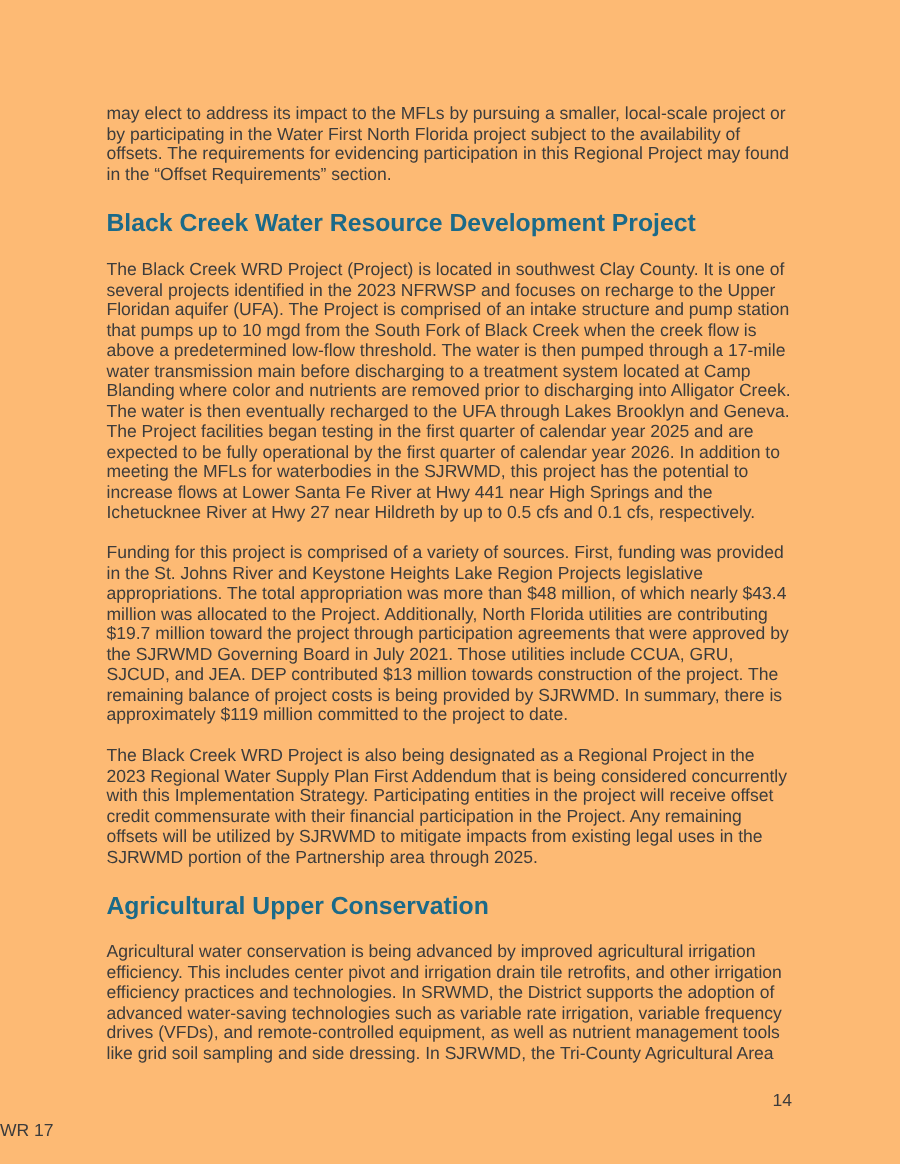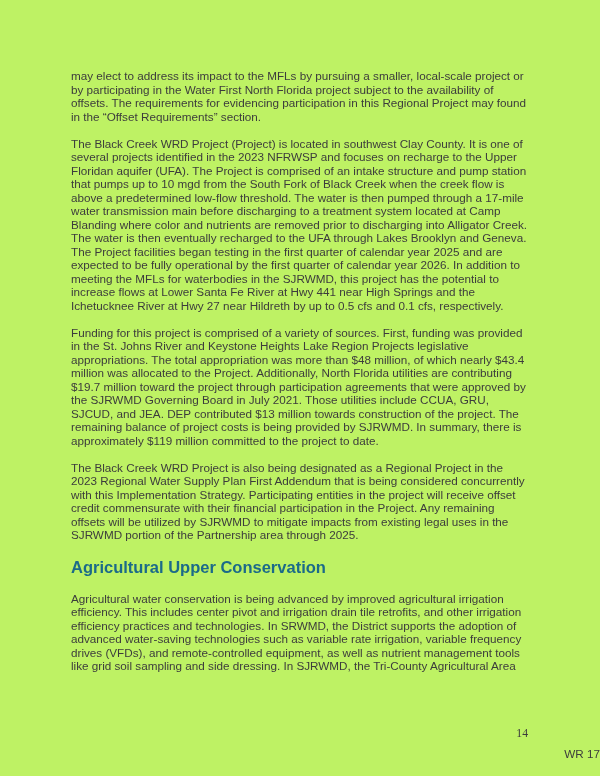--- a/index.html
+++ b/index.html
@@ -10,21 +10,21 @@
     width: 600px;
     height: 776px;
     background: #ffffff;
     font-family: "Liberation Sans", sans-serif;
     position: relative;
     overflow: hidden;
   }
   .page {
     position: absolute;
     inset: 0;
-    background: #bef264;
+    background: #fdba74;
   }
   .content {
     position: absolute;
     left: 71px;
     top: 69px;
     width: 461px;
     color: #3c3c3c;
     font-size: 11.7px;
     line-height: 13.5px;
     text-align: left;
@@ -39,41 +39,41 @@
     font-weight: bold;
     margin: 15.5px 0 13.5px 0;
   }
   .page-number {
     position: absolute;
     top: 727px;
     right: 72px;
     font-size: 11.7px;
     line-height: 13.5px;
     color: #3c3c3c;
-    font-family: Liberation Serif, serif;
   }
   .footer {
     position: absolute;
     top: 747px;
     left: 0;
     width: 600px;
-    text-align: right;
+    text-align: left;
     font-size: 11.7px;
     line-height: 13.5px;
     color: #3c3c3c;
   }
 </style>
 </head>
 <body>
 
 <div class="page">
   <div class="content">
 
     <p>may elect to address its impact to the MFLs by pursuing a smaller, local-scale project or by participating in the Water First North Florida project subject to the availability of offsets. The requirements for evidencing participation in this Regional Project may found in the “Offset Requirements” section.</p>
 
+    <h1>Black Creek Water Resource Development Project</h1>
 
     <p>The Black Creek WRD Project (Project) is located in southwest Clay County. It is one of several projects identified in the 2023 NFRWSP and focuses on recharge to the Upper Floridan aquifer (UFA). The Project is comprised of an intake structure and pump station that pumps up to 10 mgd from the South Fork of Black Creek when the creek flow is above a predetermined low-flow threshold. The water is then pumped through a 17-mile water transmission main before discharging to a treatment system located at Camp Blanding where color and nutrients are removed prior to discharging into Alligator Creek. The water is then eventually recharged to the UFA through Lakes Brooklyn and Geneva. The Project facilities began testing in the first quarter of calendar year 2025 and are expected to be fully operational by the first quarter of calendar year 2026. In addition to meeting the MFLs for waterbodies in the SJRWMD, this project has the potential to increase flows at Lower Santa Fe River at Hwy 441 near High Springs and the Ichetucknee River at Hwy 27 near Hildreth by up to 0.5 cfs and 0.1 cfs, respectively.</p>
 
     <p>Funding for this project is comprised of a variety of sources. First, funding was provided in the St. Johns River and Keystone Heights Lake Region Projects legislative appropriations. The total appropriation was more than $48 million, of which nearly $43.4 million was allocated to the Project. Additionally, North Florida utilities are contributing $19.7 million toward the project through participation agreements that were approved by the SJRWMD Governing Board in July 2021. Those utilities include CCUA, GRU, SJCUD, and JEA. DEP contributed $13 million towards construction of the project. The remaining balance of project costs is being provided by SJRWMD. In summary, there is approximately $119 million committed to the project to date.</p>
 
     <p>The Black Creek WRD Project is also being designated as a Regional Project in the 2023 Regional Water Supply Plan First Addendum that is being considered concurrently with this Implementation Strategy. Participating entities in the project will receive offset credit commensurate with their financial participation in the Project. Any remaining offsets will be utilized by SJRWMD to mitigate impacts from existing legal uses in the SJRWMD portion of the Partnership area through 2025.</p>
 
     <h1>Agricultural Upper Conservation</h1>
 
     <p>Agricultural water conservation is being advanced by improved agricultural irrigation efficiency. This includes center pivot and irrigation drain tile retrofits, and other irrigation efficiency practices and technologies. In SRWMD, the District supports the adoption of advanced water-saving technologies such as variable rate irrigation, variable frequency drives (VFDs), and remote-controlled equipment, as well as nutrient management tools like grid soil sampling and side dressing. In SJRWMD, the Tri-County Agricultural Area</p>

